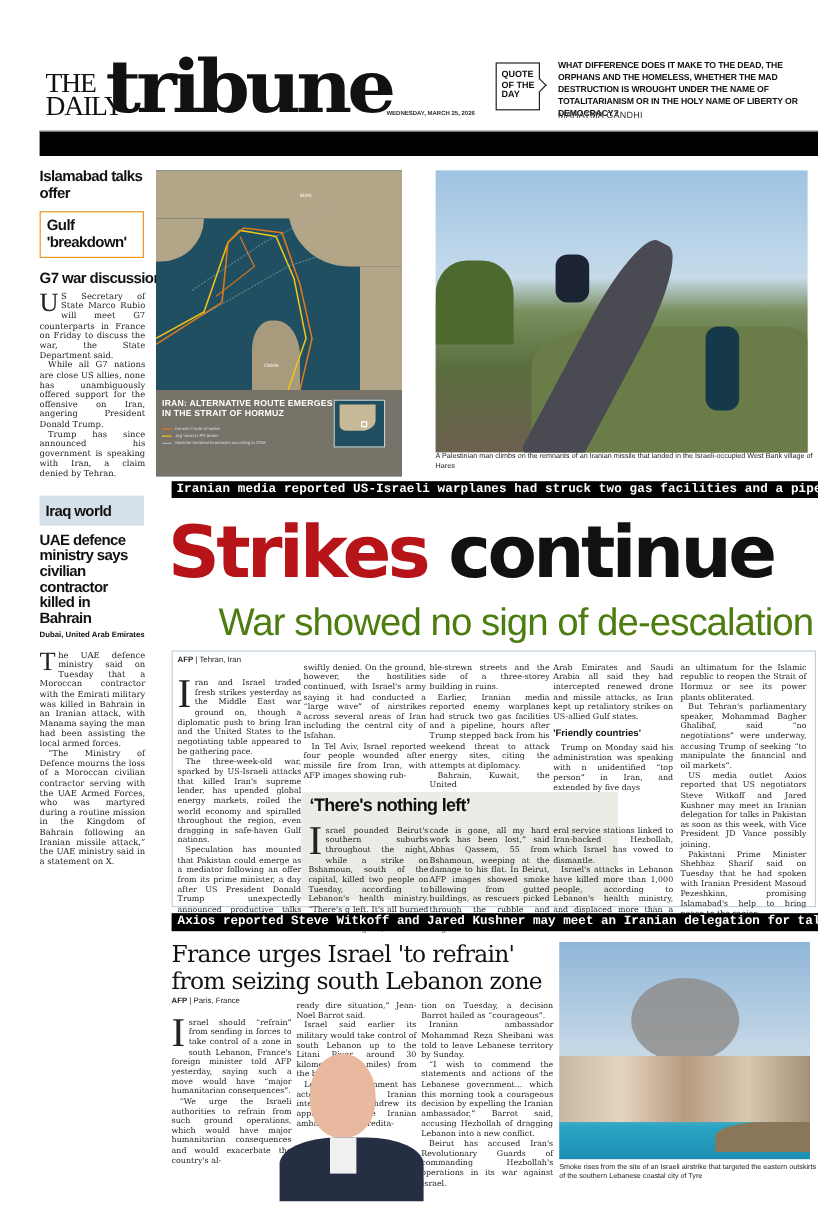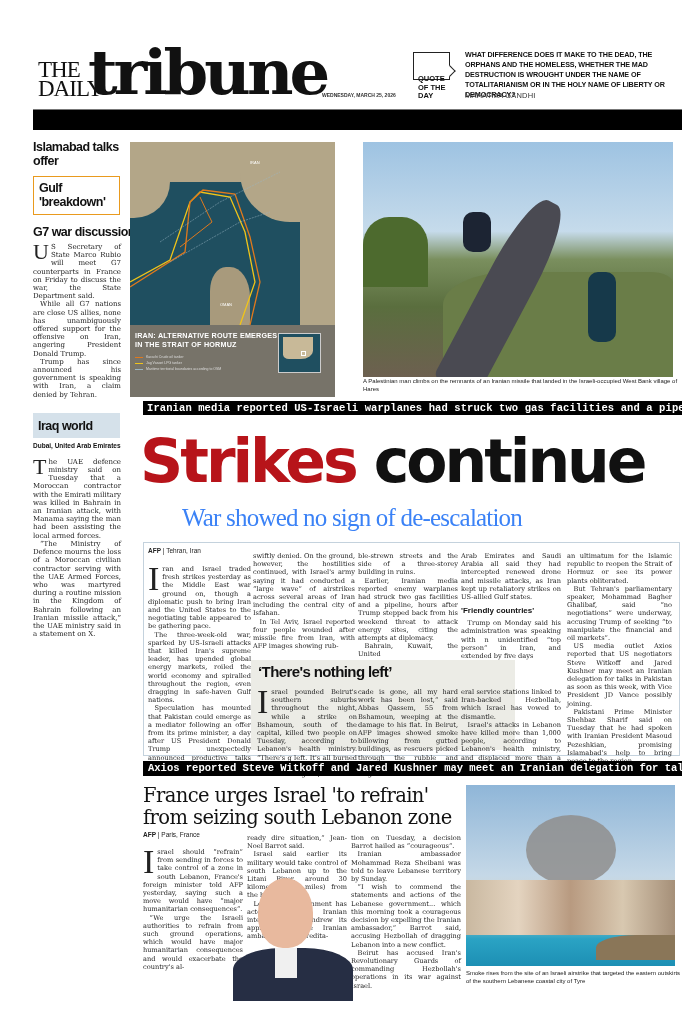--- a/index.html
+++ b/index.html
@@ -4,21 +4,21 @@
 <style>
   * { box-sizing: border-box; margin: 0; padding: 0; }
   html, body { width: 682px; height: 1024px; background: #ffffff; overflow: hidden; }
   body { position: relative; font-family: "DejaVu Serif", serif; color: #222; }
   .abs { position: absolute; }
 
   
   .mast-the { left: 38px; top: 60px; font-family: "Liberation Serif", serif; font-size: 23px; line-height: 19px; letter-spacing: -1px; color: #111; }
   .mast-tribune { left: 88px; top: 38px; font-family: "DejaVu Serif", serif; font-weight: bold; font-size: 64px; letter-spacing: -4px; line-height: 70px; color: #111; transform: scaleY(0.95); }
   .mast-date { left: 322px; top: 92px; font-family: "Liberation Sans", sans-serif; font-size: 5px; font-weight: bold; color: #333; }
-  .quote-box { left: 413px; top: 52px; width: 37px; height: 28px; border: 1px solid #222; font-family: "Liberation Sans", sans-serif; font-weight: bold; font-size: 7.5px; line-height: 8.5px; padding: 22px 0 0 4px; color: #111; }
+  .quote-box { left: 413px; top: 52px; width: 37px; height: 40px; border: 1px solid #222; font-family: "Liberation Sans", sans-serif; font-weight: bold; font-size: 7.5px; line-height: 8.5px; padding: 5px 0 0 4px; color: #111; }
   .quote-box::after { content: ""; position: absolute; right: -5px; top: 14px; width: 7px; height: 7px; border-right: 1px solid #222; border-top: 1px solid #222; background: #fff; transform: rotate(45deg); }
   .quote-text { left: 465px; top: 50px; width: 215px; font-family: "Liberation Sans", sans-serif; font-weight: bold; font-size: 7.2px; line-height: 10px; color: #111; letter-spacing: -0.1px; }
   .quote-author { left: 465px; top: 91px; font-family: "Liberation Sans", sans-serif; font-size: 7.5px; color: #333; letter-spacing: 0.2px; }
   .black-bar { left: 33px; top: 109px; width: 649px; height: 21px; background: #000; border-top: 1px solid #777; }
 
   
   .left-col { left: 33px; top: 140px; width: 124px; }
   .side-h { font-family: "Liberation Sans", sans-serif; font-weight: bold; font-size: 12.5px; line-height: 14px; color: #111; letter-spacing: -0.5px; }
   .side-p { font-family: "DejaVu Serif", serif; font-size: 7px; line-height: 8.2px; color: #222; text-align: justify; }
   .drop::first-letter { float: left; font-size: 22px; line-height: 17px; padding-right: 2px; font-family: "Liberation Serif", serif; }
@@ -39,21 +39,21 @@
 
   
   .red-strap { background: #000000; color: #fff; font-family: Liberation Mono, monospace; font-weight: bold; white-space: nowrap; }
   .strap1 { left: 143px; top: 401px; width: 540px; height: 14px; font-size: 10.5px; line-height: 14px; padding-left: 4px; letter-spacing: 0.1px; }
   .strap2 { left: 143px; top: 761px; width: 539px; height: 15px; font-size: 10.5px; line-height: 15px; padding-left: 5px; }
 
   
   .headline { left: 140px; top: 420px; width: 545px; font-family: "DejaVu Sans", sans-serif; font-weight: bold; font-size: 60px; line-height: 82px; letter-spacing: -3px; white-space: nowrap; }
   .hl-red { color: #b7141a; }
   .hl-black { color: #111; }
-  .subhead { left: 182px; top: 503px; font-family: Liberation Serif, serif; font-size: 25px; line-height: 30px; color: #3b82f6; letter-spacing: -0.8px; }
+  .subhead { left: 182px; top: 503px; font-family: Liberation Sans, sans-serif; font-size: 32px; line-height: 30px; color: #4d7c0f; letter-spacing: -0.8px; }
 
   
   .story-box { left: 143px; top: 542px; width: 537px; height: 214px; border: 1px solid #c4d2dd; }
   .byline { font-family: "Liberation Sans", sans-serif; font-size: 6.5px; color: #222; }
   .byline b { font-weight: bold; }
   .col-text { font-family: "DejaVu Serif", serif; font-size: 6.6px; line-height: 8.2px; color: #222; text-align: justify; }
   .col { position: absolute; }
   .bigdrop::first-letter { float: left; font-size: 34px; line-height: 27px; padding-right: 3px; font-family: "Liberation Serif", serif; }
   .inner-h { font-family: "Liberation Sans", sans-serif; font-weight: bold; font-size: 8px; line-height: 11px; color: #111; margin: 4px 0 3px 0; }
   .nothing-box { left: 251px; top: 660px; width: 264px; height: 90px; background: #ecece6; }
@@ -97,20 +97,21 @@
   <div style="width:88px;margin-top:4px;">
     <p class="side-p drop">US Secretary of State Marco Rubio will meet G7 counterparts in France on Friday to discuss the war, the State Department said.</p>
     <p class="side-p" style="text-indent:7px;">While all G7 nations are close US allies, none has unambiguously offered support for the offensive on Iran, angering President Donald Trump.</p>
     <p class="side-p" style="text-indent:7px;">Trump has since announced his government is speaking with Iran, a claim denied by Tehran.</p>
   </div>
 
   <div class="iraq-box">
     <div class="side-h">Iraq world</div>
   </div>
 
+  <div class="side-h" style="width:88px;margin-top:6px;font-size:12.5px;line-height:13px;">UAE defence ministry says civilian contractor killed in Bahrain</div>
   <div style="width:88px;margin-top:4px;font-family:'Liberation Sans',sans-serif;font-weight:bold;font-size:6.5px;line-height:8px;color:#111;">Dubai, United Arab Emirates</div>
   <div style="width:88px;margin-top:8px;">
     <p class="side-p drop">The UAE defence ministry said on Tuesday that a Moroccan contractor with the Emirati military was killed in Bahrain in an Iranian attack, with Manama saying the man had been assisting the local armed forces.</p>
     <p class="side-p" style="text-indent:7px;">“The Ministry of Defence mourns the loss of a Moroccan civilian contractor serving with the UAE Armed Forces, who was martyred during a routine mission in the Kingdom of Bahrain following an Iranian missile attack,” the UAE ministry said in a statement on X.</p>
 
   </div>
 </div>
 
 <div class="abs map">
   <div class="map-land" style="left:0;top:0;width:205px;height:40px;background:#b3a688;"></div>

